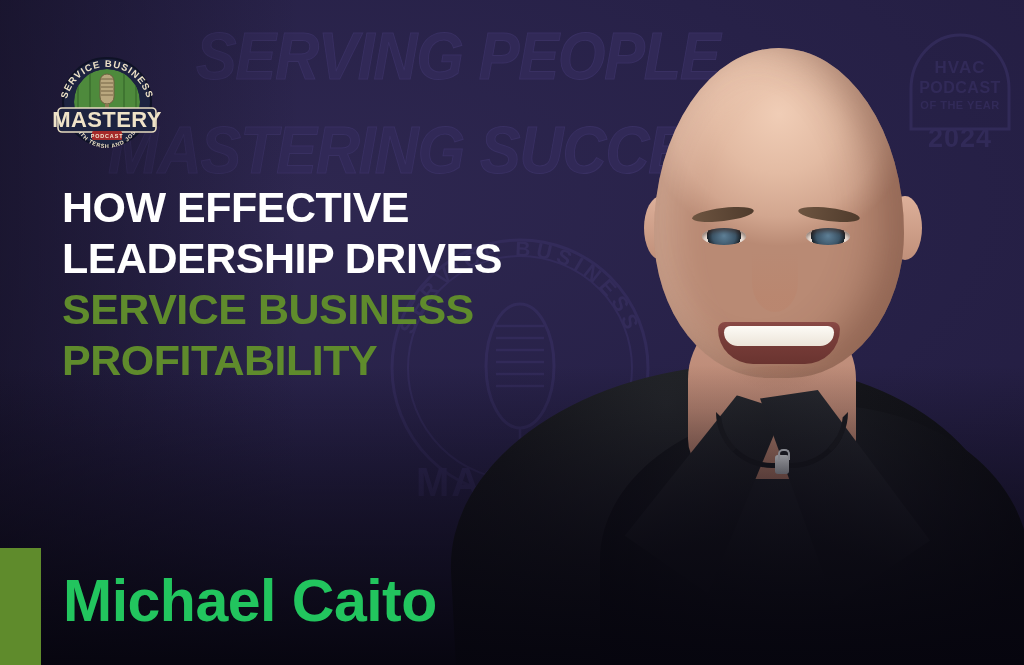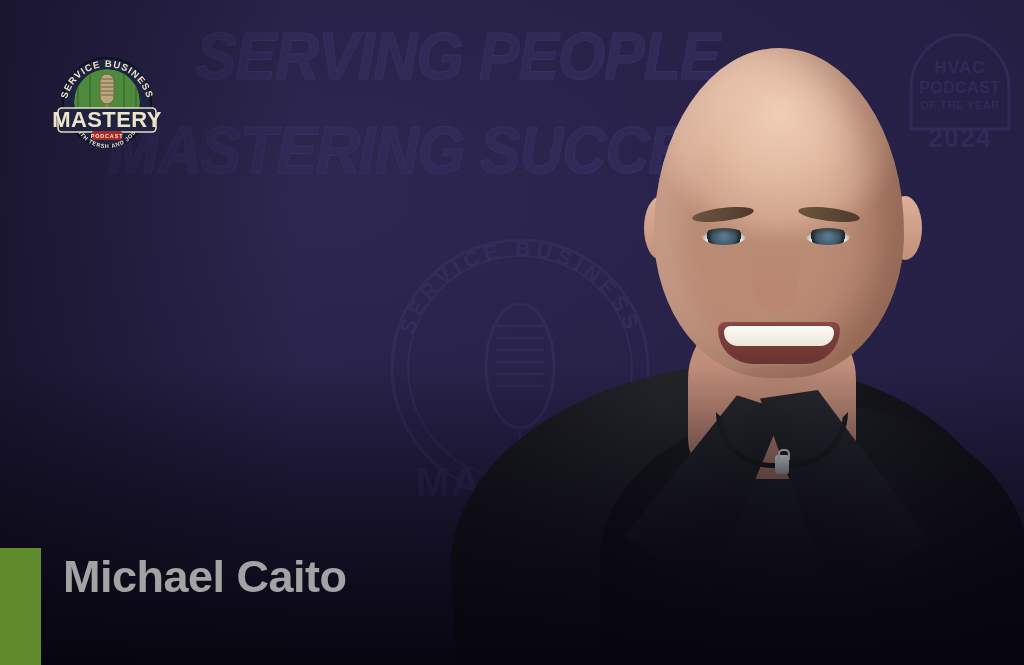--- a/index.html
+++ b/index.html
@@ -221,26 +221,26 @@
   .accent-bar {
     position:absolute;
     left:0; top:548px;
     width:41px; height:117px;
     background:#5f8b2c;
   }
 
   
   .speaker {
     position:absolute;
-    left:63px; top:549px;
+    left:63px; top:573px;
     font-family:"Liberation Sans", sans-serif;
     font-weight:bold;
-    font-size:45px;
+    font-size:59px;
     line-height:56px;
-    color:#a3a3a3;
+    color:#22c55e;
     letter-spacing:-0.5px;
     white-space:nowrap;
   }
 </style>
 </head>
 <body>
 
 <div id="canvas">
 
   <div class="bg-base"></div>
@@ -343,18 +343,24 @@
         <rect x="53" y="52" width="4" height="14" fill="#8a7a52"></rect>
         <rect x="46" y="66" width="18" height="4" rx="2" fill="#8a7a52"></rect>
       </g>
       <rect x="6" y="56" width="98" height="24" rx="4" fill="#1d2340" stroke="#e8dcc0" stroke-width="1.6"></rect>
       <text x="55" y="75" text-anchor="middle" font-family="Liberation Sans, sans-serif" font-size="22" font-weight="bold" fill="#efe3c8" letter-spacing="0.4">MASTERY</text>
       <rect x="40" y="79" width="30" height="9" rx="1.5" fill="#a52a2a"></rect>
       <text x="55" y="86" text-anchor="middle" font-family="Liberation Sans, sans-serif" font-size="5.4" font-weight="bold" fill="#f4e9d2" letter-spacing="0.9">PODCAST</text>
     </svg>
   </div>
 
+  <div class="headline">
+    <span class="ln white">HOW EFFECTIVE</span>
+    <span class="ln white">LEADERSHIP DRIVES</span>
+    <span class="ln green">SERVICE BUSINESS</span>
+    <span class="ln green">PROFITABILITY</span>
+  </div>
 
   <div class="accent-bar"></div>
 
   <div class="speaker">Michael Caito</div>
 
 </div>
 
 </body></html>

